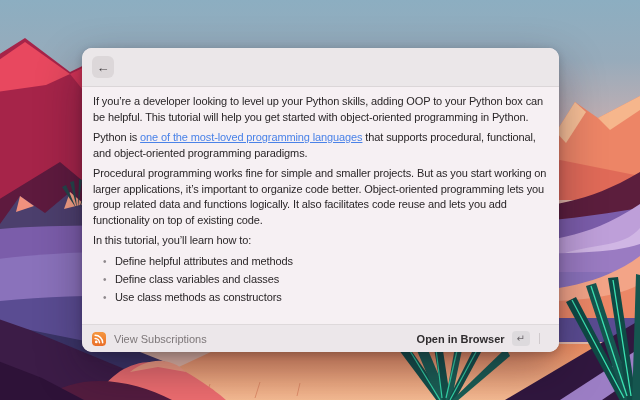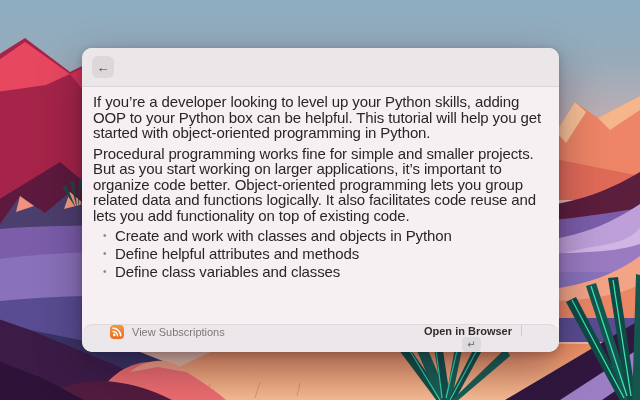--- a/index.html
+++ b/index.html
@@ -21,37 +21,37 @@
     height:38px;flex:0 0 38px;background:#ebe7e9;border-bottom:1px solid #dbd6d8;
     display:flex;align-items:center;padding:0 10px;
   }
   .back-btn{
     width:22px;height:22px;border-radius:6px;background:#dcd7d9;
     display:flex;align-items:center;justify-content:center;
     color:#3f3b3d;font-size:13px;line-height:1;cursor:default;user-select:none;
   }
   .content{
     flex:1;overflow:hidden;padding:7px 11px 0 11px;
-    font-size:15px;line-height:15.5px;letter-spacing:-0.12px;color:#2a2628;
+    font-size:11px;line-height:15.5px;letter-spacing:-0.12px;color:#2a2628;
   }
   .content p{margin:0 0 5px 0;}
   .tutorial-link{color:#4a82e8;text-decoration:underline;cursor:pointer;}
   .learn-list{list-style:none;margin:2px 0 0 0;padding:0 0 0 10px;}
   .learn-list li{position:relative;padding-left:12px;margin-bottom:2.5px;}
   .learn-list li::before{
     content:"•";position:absolute;left:0;top:0;color:#8e888c;font-size:10px;
   }
   .footer{
     height:27px;flex:0 0 27px;background:#ece7ea;border-top:1px solid #ded9db;
-    display:flex;align-items:flex-start;padding:0 28px;font-size:11px;border-radius:11px;
+    display:flex;align-items:center;padding:0 10px;font-size:11px;
   }
   .rss-icon{width:14px;height:14px;border-radius:3.5px;display:block;}
   .footer-left{display:flex;align-items:center;gap:8px;color:#7d7779;cursor:default;}
   .spacer{flex:1;}
-  .action-btn{display:flex;align-items:center;cursor:default;flex-direction:column;}
+  .action-btn{display:flex;align-items:center;cursor:default;}
   .primary-label{color:#2f2c2e;font-weight:700;}
   .kbd{
     background:#dddadd;border-radius:4px;color:#6b666b;font-size:10px;
     padding:1.5px 5px;margin-left:7px;min-width:8px;text-align:center;line-height:12px;
   }
   .vdiv{width:1px;height:11px;background:#cfc9cc;margin:0 9px 0 9px;}
   .actions-label{color:#7d7779;}
 </style>
 </head>
 <body>
@@ -160,25 +160,27 @@
 <div class="window">
 
   <div class="header">
     <div class="back-btn">
       <span>←</span>
     </div>
   </div>
 
   <div class="content">
     <p>If you’re a developer looking to level up your Python skills, adding OOP to your Python box can be helpful. This tutorial will help you get started with object-oriented programming in Python.</p>
+    <p><span>Python is </span><span class="tutorial-link">one of the most-loved programming languages</span><span> that supports procedural, functional, and object-oriented programming paradigms.</span></p>
     <p>Procedural programming works fine for simple and smaller projects. But as you start working on larger applications, it’s important to organize code better. Object-oriented programming lets you group related data and functions logically. It also facilitates code reuse and lets you add functionality on top of existing code.</p>
+    <p>In this tutorial, you’ll learn how to:</p>
     <ul class="learn-list">
-      <li>Create and work with classes and objects in Python</li>
       <li>Define helpful attributes and methods</li>
       <li>Define class variables and classes</li>
+      <li>Use class methods as constructors</li>
 
     </ul>
   </div>
 
   <div class="footer">
     <div class="footer-left">
       <svg class="rss-icon" viewBox="0 0 14 14" aria-hidden="true">
         <defs>
           <linearGradient id="rssg" x1="0" y1="0" x2="0" y2="1">
             <stop offset="0" stop-color="#F59740"></stop>

